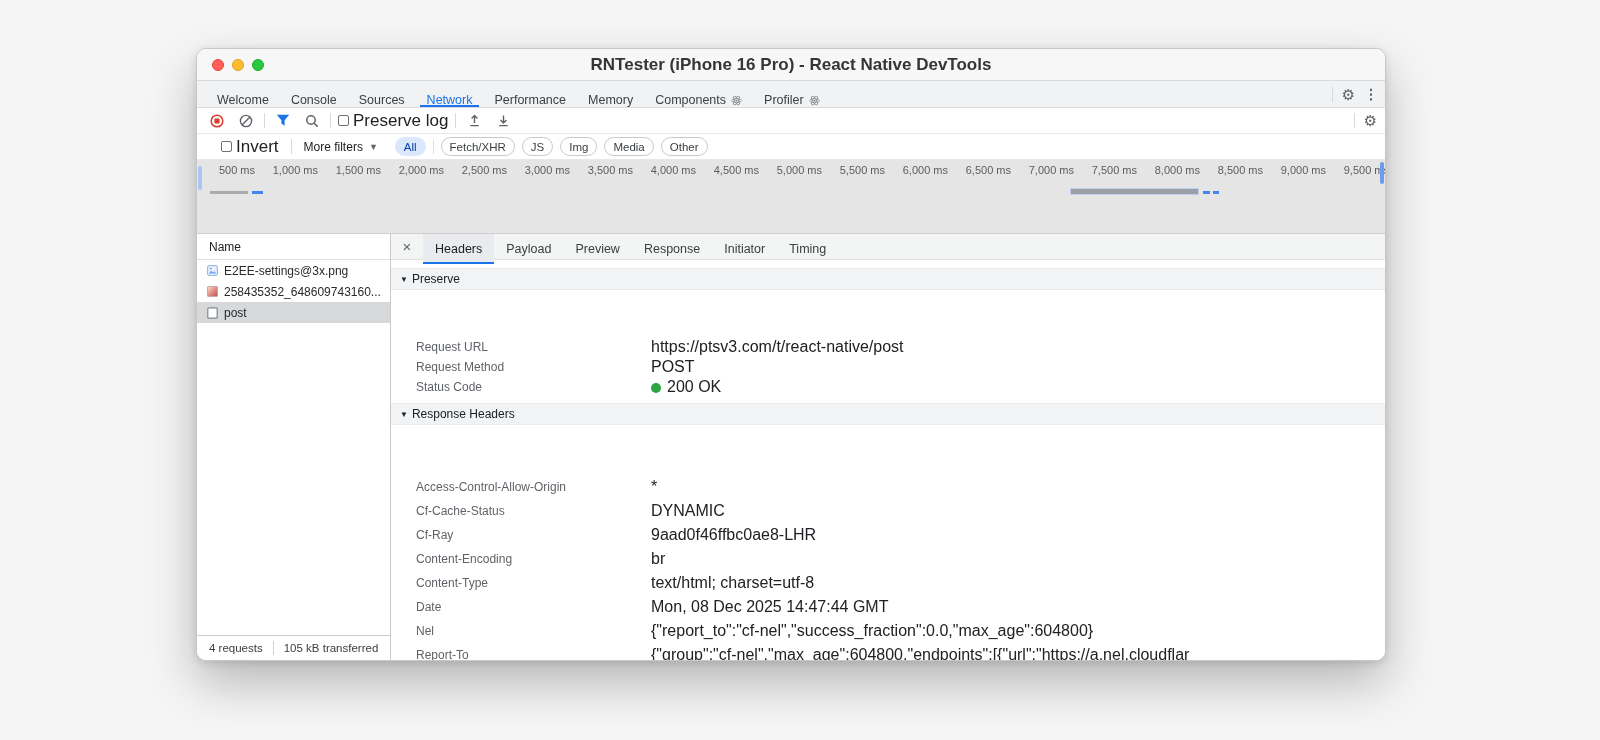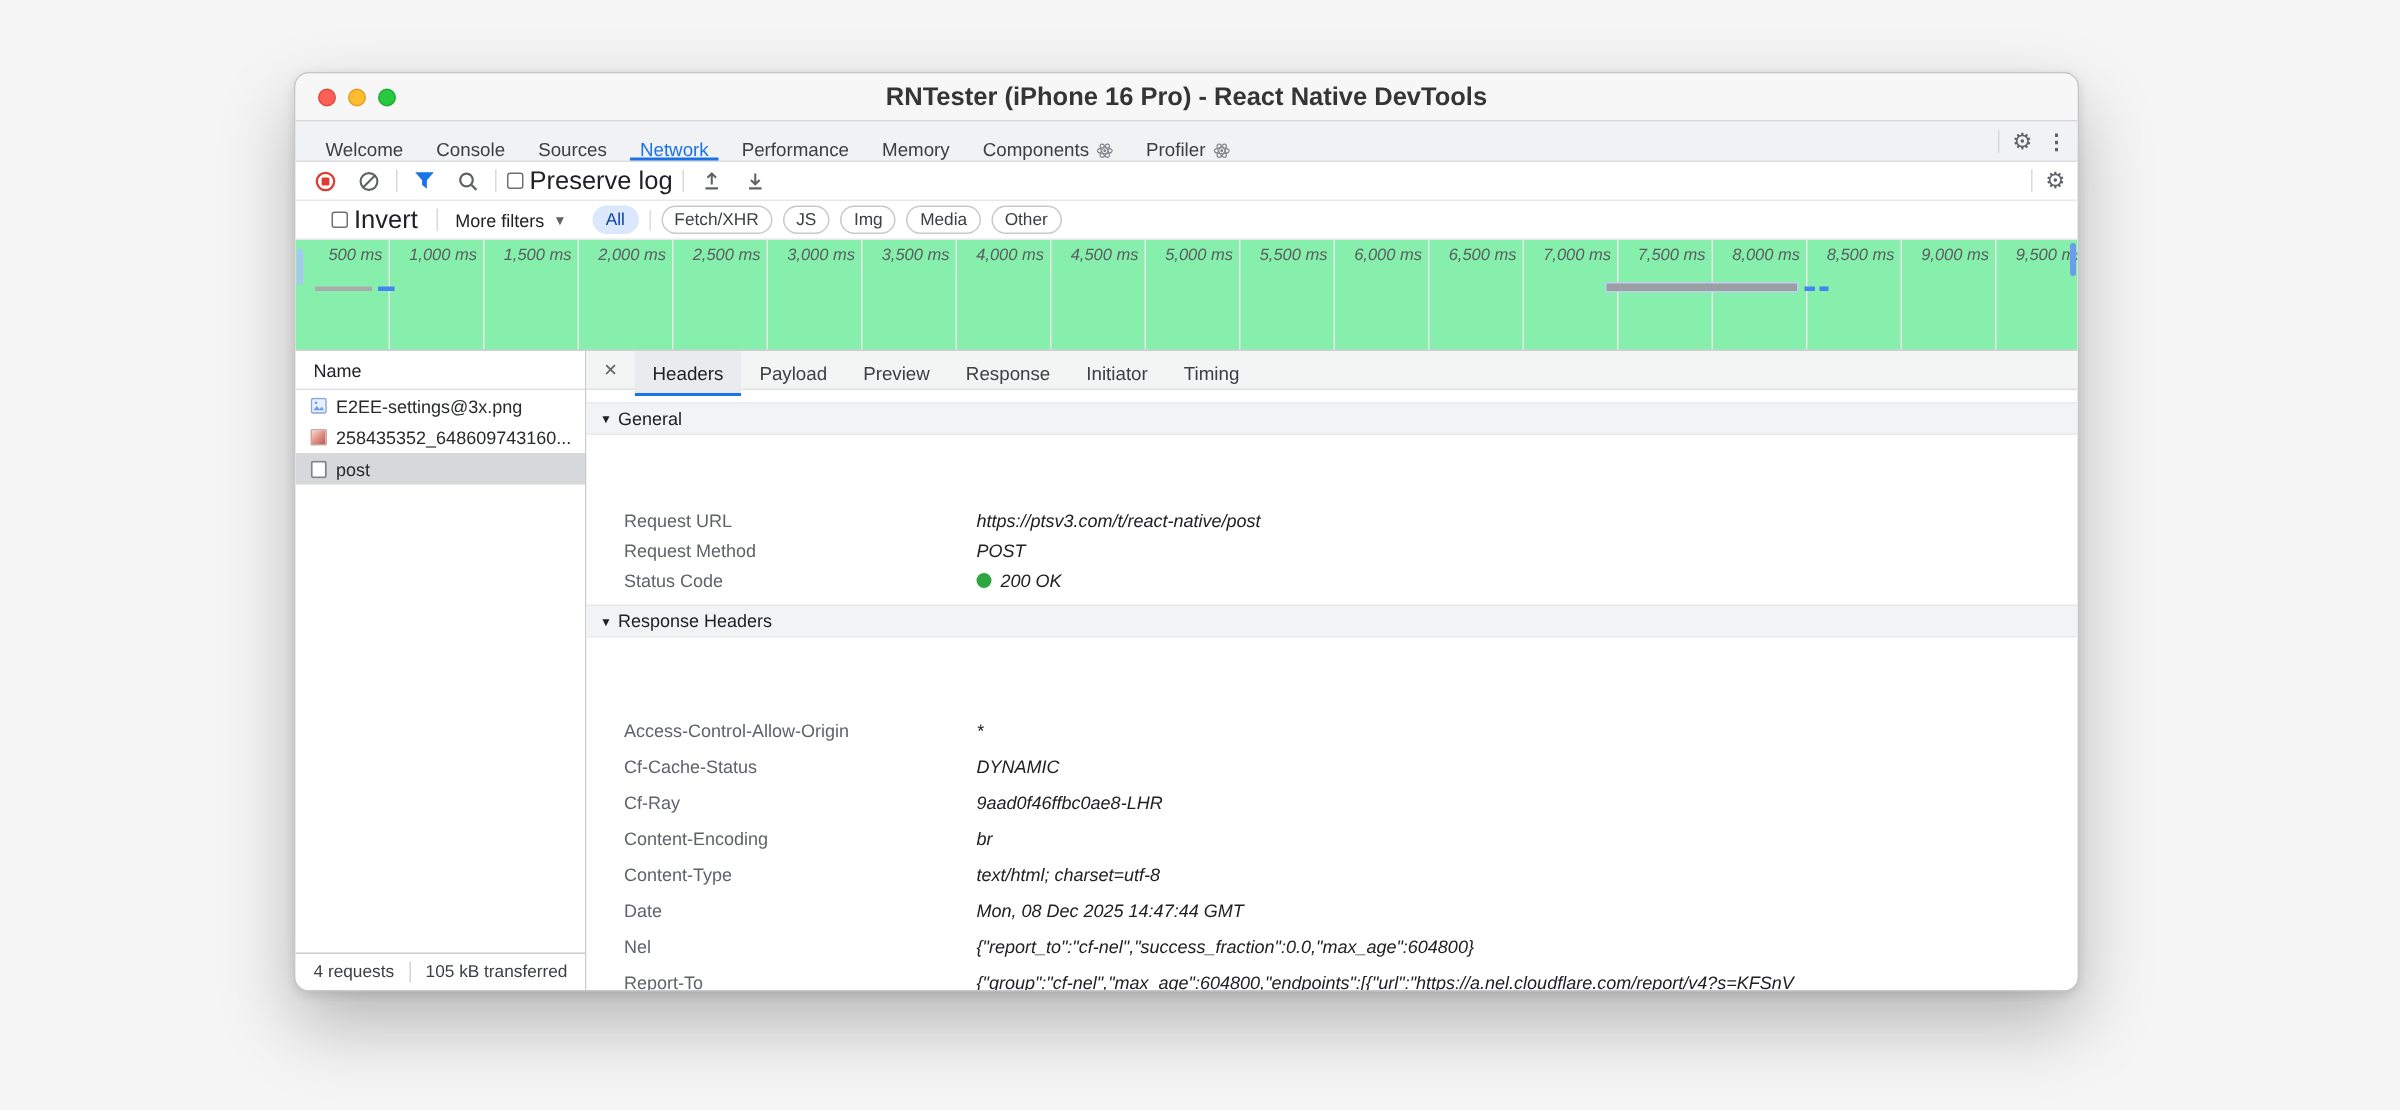--- a/index.html
+++ b/index.html
@@ -54,22 +54,22 @@
   .fsep{width:1px;height:15px;background:#d7d9db;margin:0 12px;}
   .more-filters{font-size:12px;color:#202124;display:flex;align-items:center;gap:6px;}
   .caret{font-size:9px;color:#5f6368;}
   .pills{display:flex;align-items:center;gap:7px;margin-left:17px;}
   .pill{height:19px;border:1px solid #c7cacd;border-radius:10px;background:#fff;display:flex;
     align-items:center;padding:0 8px;font-size:11.5px;color:#3c4043;white-space:nowrap;}
   .pill.active{background:#dbe7fd;border-color:#dbe7fd;color:#0842a0;}
   .pillsep{width:1px;height:14px;background:#dcdee0;}
 
   
-  .timeline{height:74px;flex:0 0 74px;background:#86efac;border-bottom:1px solid #cfcfcf;
-    position:relative;overflow:hidden;font-style:italic;}
+  .timeline{height:74px;flex:0 0 74px;background:#e5e5e5;border-bottom:1px solid #cfcfcf;
+    position:relative;overflow:hidden;}
   .ticks{position:absolute;inset:0;display:flex;}
   .tick{flex:0 0 63px;height:100%;border-right:1px solid #e7e7e7;position:relative;}
   .tick-label{position:absolute;top:4px;right:4px;font-size:11px;color:#5a5d61;white-space:nowrap;}
   .wbarA-gray{position:absolute;left:13px;top:31px;width:38px;height:3px;background:#ababab;}
   .wbarA-blue{position:absolute;left:55px;top:31px;width:11px;height:3px;background:#4285f4;}
   .wbarB{position:absolute;left:873px;top:28px;width:129px;height:7px;background:#9b9fa3;
     border:1px solid #bed0f0;border-radius:1px;}
   .wbarB-d1{position:absolute;left:1006px;top:31px;width:7px;height:3px;background:#4285f4;}
   .wbarB-d2{position:absolute;left:1016px;top:31px;width:6px;height:3px;background:#4285f4;}
   .thumb-left{position:absolute;left:1px;top:6px;width:4px;height:24px;background:#a9c6f5;border-radius:2px;}
@@ -103,21 +103,21 @@
   .details-content{flex:1;overflow:hidden;padding-top:8px;}
   .secbar{height:22px;background:#f1f3f4;border-top:1px solid #eaeaea;border-bottom:1px solid #eaeaea;
     display:flex;align-items:center;padding-left:9px;font-size:12px;color:#202124;gap:4px;}
   .tri{font-size:8px;color:#202124;}
   .rows{padding:9px 0 4px 25px;margin-top:40px;}
   .rows.resp{padding-top:14px;}
   .hrow{display:flex;align-items:flex-start;line-height:16px;}
   .rows.gen .hrow{margin-bottom:4px;}
   .rows.resp .hrow{margin-bottom:8px;}
   .hlabel{width:235px;flex:0 0 235px;font-size:12px;color:#5f6368;}
-  .hvalue{font-size:12px;color:#202124;min-width:0;font-style:italic;}
+  .hvalue{font-size:16px;color:#202124;min-width:0;}
   .hvalue.narrow{max-width:548px;word-break:break-all;}
   .status-dot{display:inline-block;width:10px;height:10px;border-radius:50%;background:#2ba640;
     margin-right:6px;vertical-align:-1px;}
 
   svg{display:block;}
 </style>
 </head>
 <body>
 
 <div class="window">
@@ -357,21 +357,21 @@
         <span class="dtab2">Preview</span>
         <span class="dtab2">Response</span>
         <span class="dtab2">Initiator</span>
         <span class="dtab2">Timing</span>
       </div>
 
       <div class="details-content">
 
         <div class="secbar">
           <span class="tri">▼</span>
-          <span>General</span>
+          <span>Preserve</span>
         </div>
         <div class="rows gen">
           <div class="hrow">
             <div class="hlabel">Request URL</div>
             <div class="hvalue">https://ptsv3.com/t/react-native/post</div>
           </div>
           <div class="hrow">
             <div class="hlabel">Request Method</div>
             <div class="hvalue">POST</div>
           </div>

